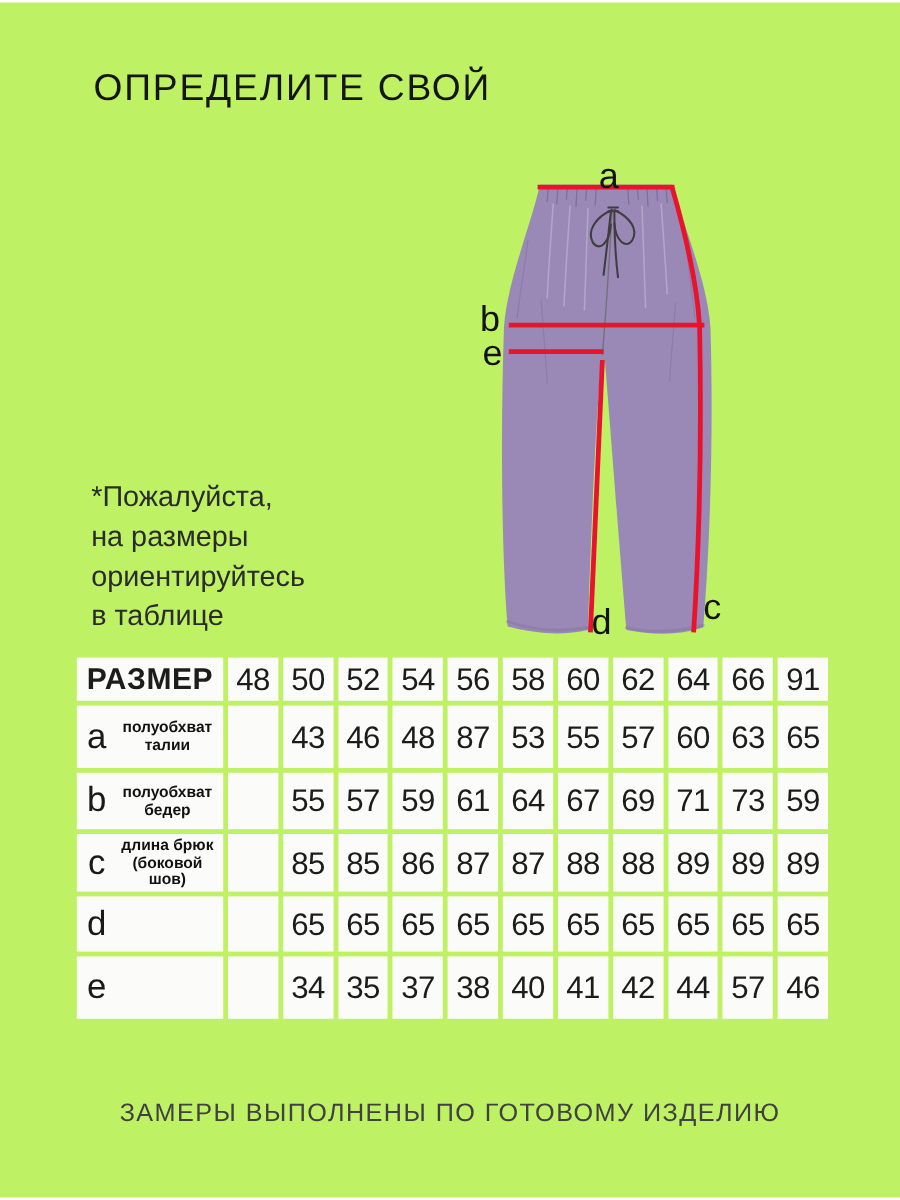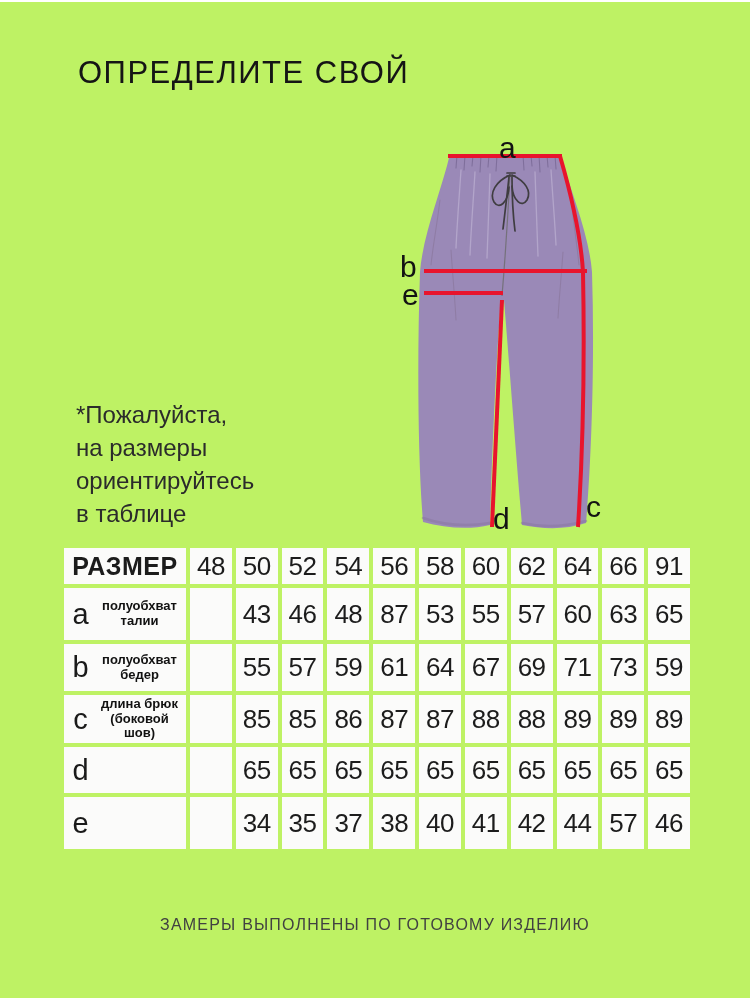--- a/index.html
+++ b/index.html
@@ -38,21 +38,21 @@
           color:#1c1c1c; }
   .cell.num { font-size:26px; letter-spacing:-0.5px; }
   .cell.label-head { font-size:25px; font-weight:600; letter-spacing:0.5px; }
   .cell.rowlabel { justify-content:flex-start; padding:2px 3px 2px 5px; }
   .rkey { font-size:29px; font-weight:400; width:23px; flex:none; text-align:center;
           color:#1a1a1a; }
   .rdesc { font-size:13px; font-weight:700; line-height:1.12; color:#111;
            text-align:center; padding-left:4px; }
   
   .footer { position:absolute; left:0; top:916px; width:100%; text-align:center;
-            font-size:16px; letter-spacing:1.2px; color:#414141; font-weight:400; }
+            font-size:21px; letter-spacing:1.2px; color:#414141; font-weight:400; }
 </style>
 </head>
 <body>
 
 <div class="page">
 
   <header class="title">
     <span class="t1">ОПРЕДЕЛИТЕ СВОЙ</span>
   </header>
 

